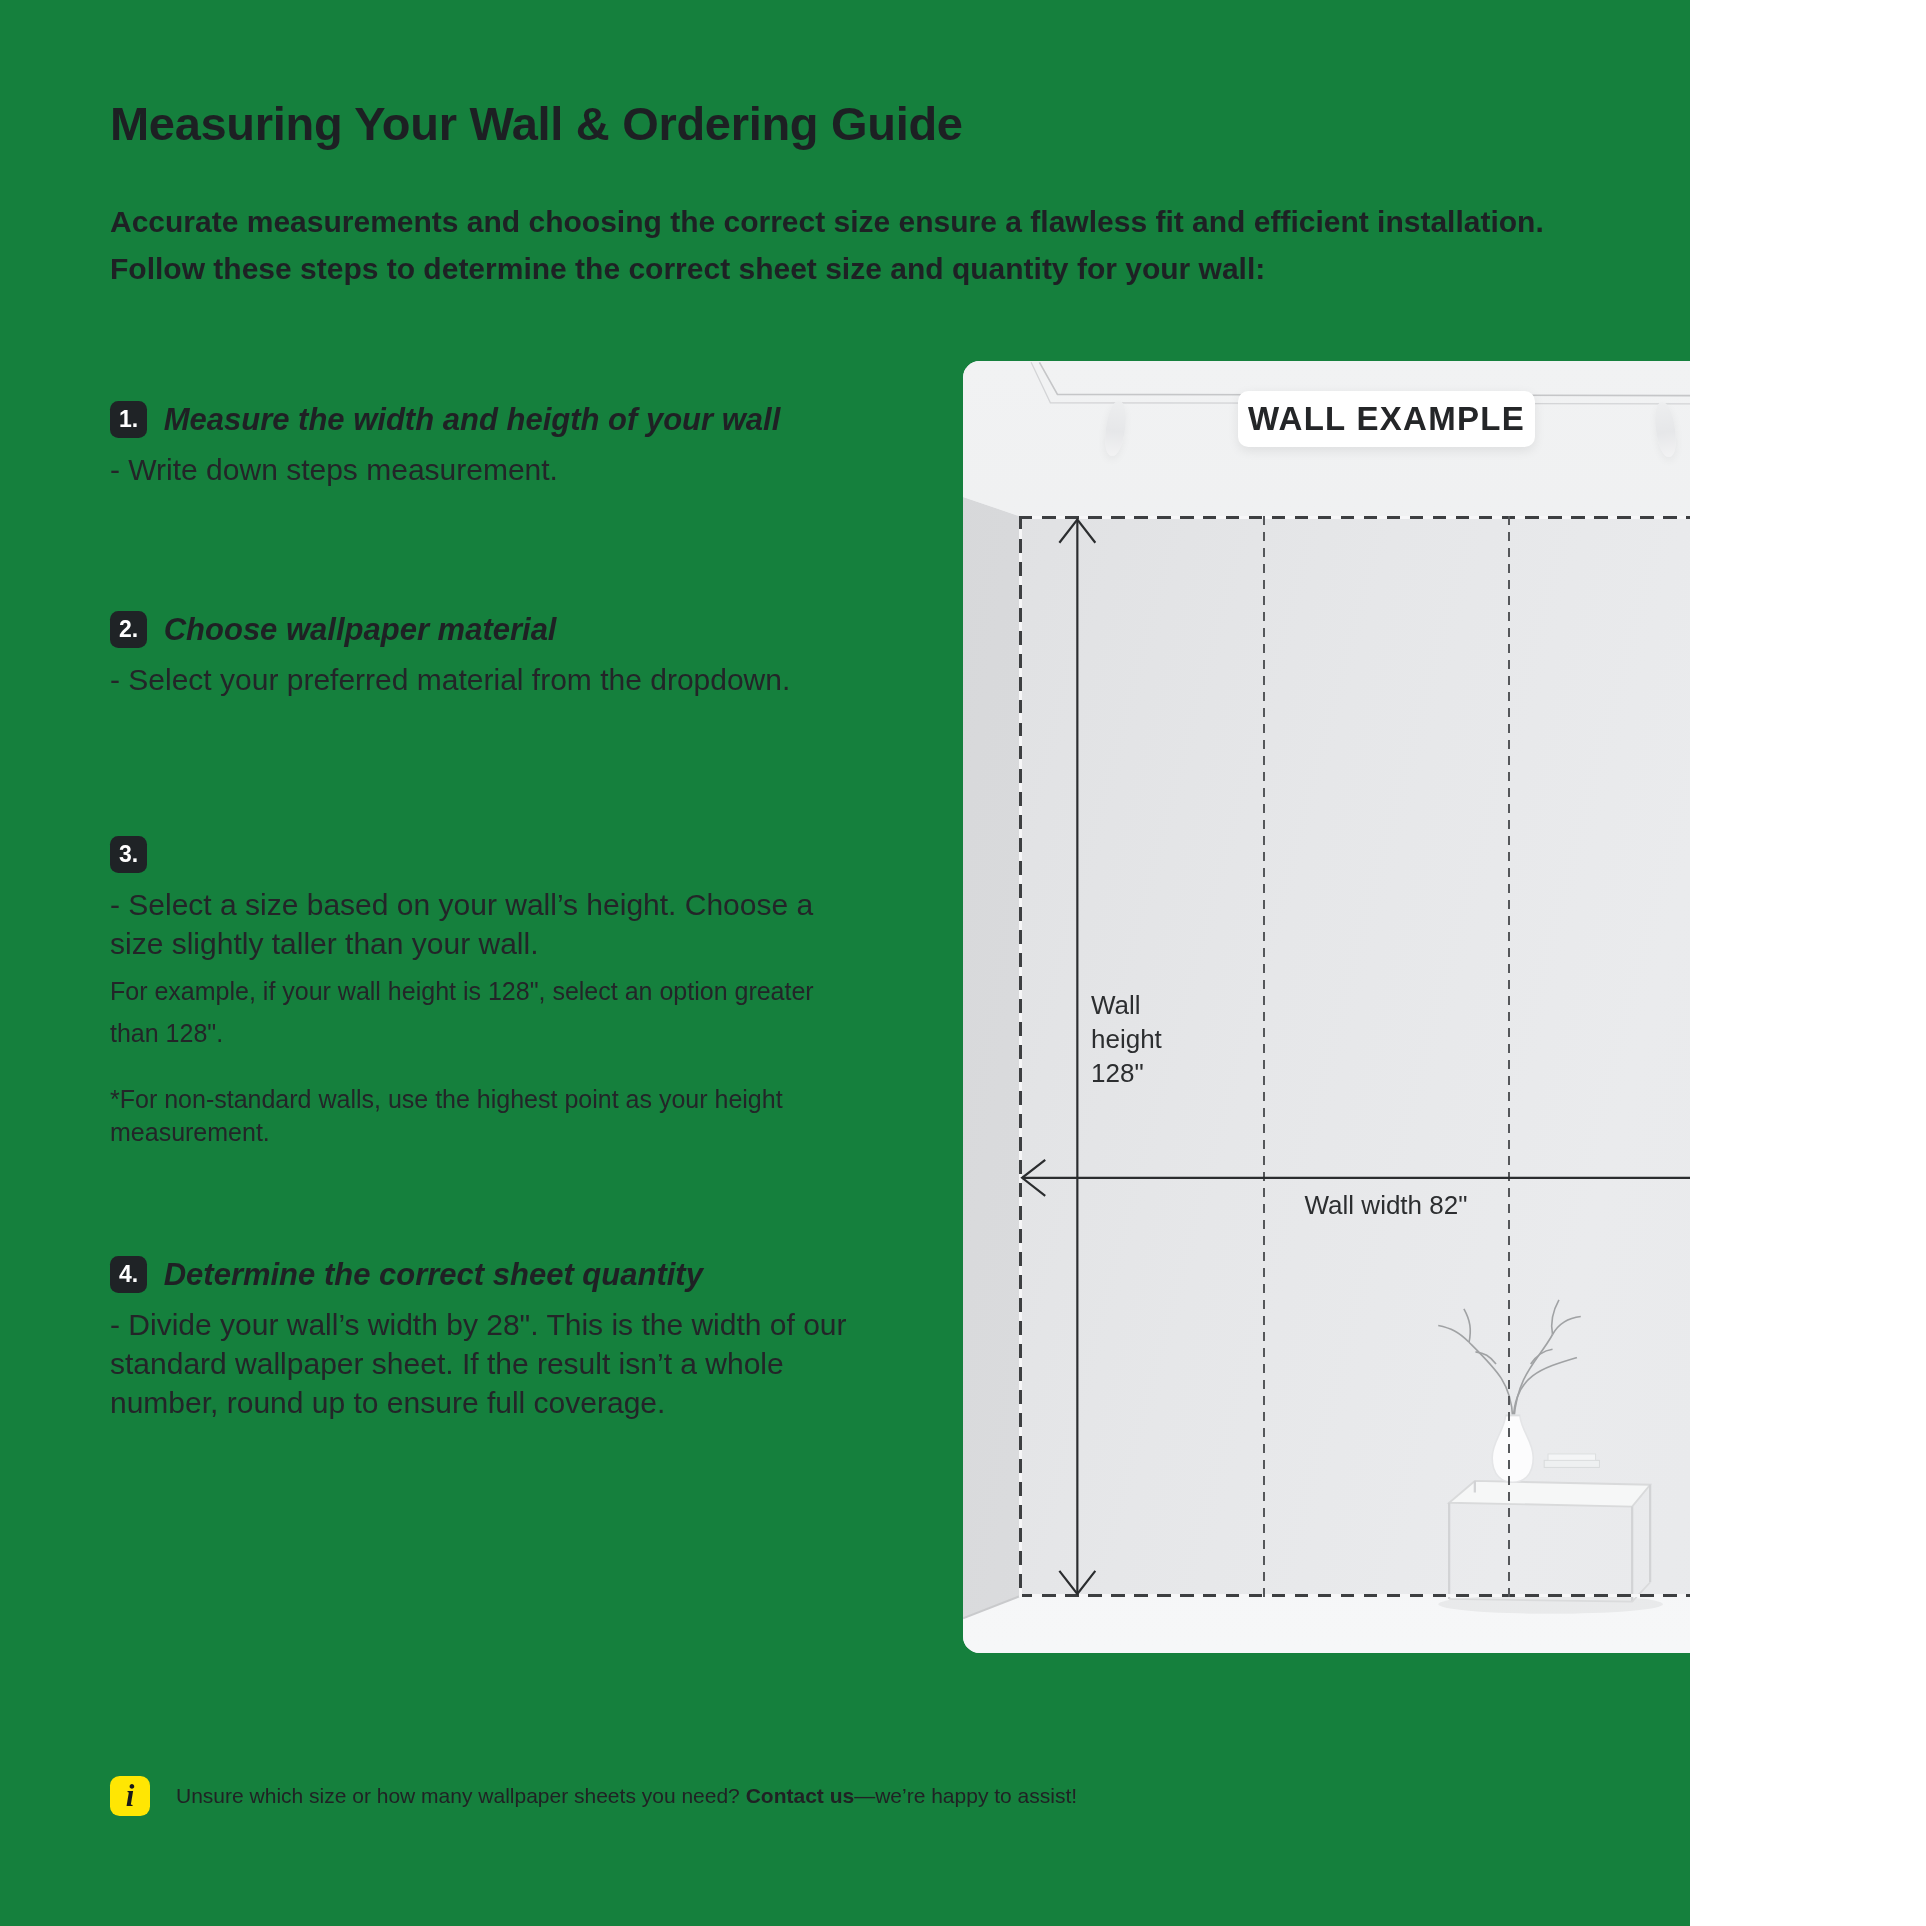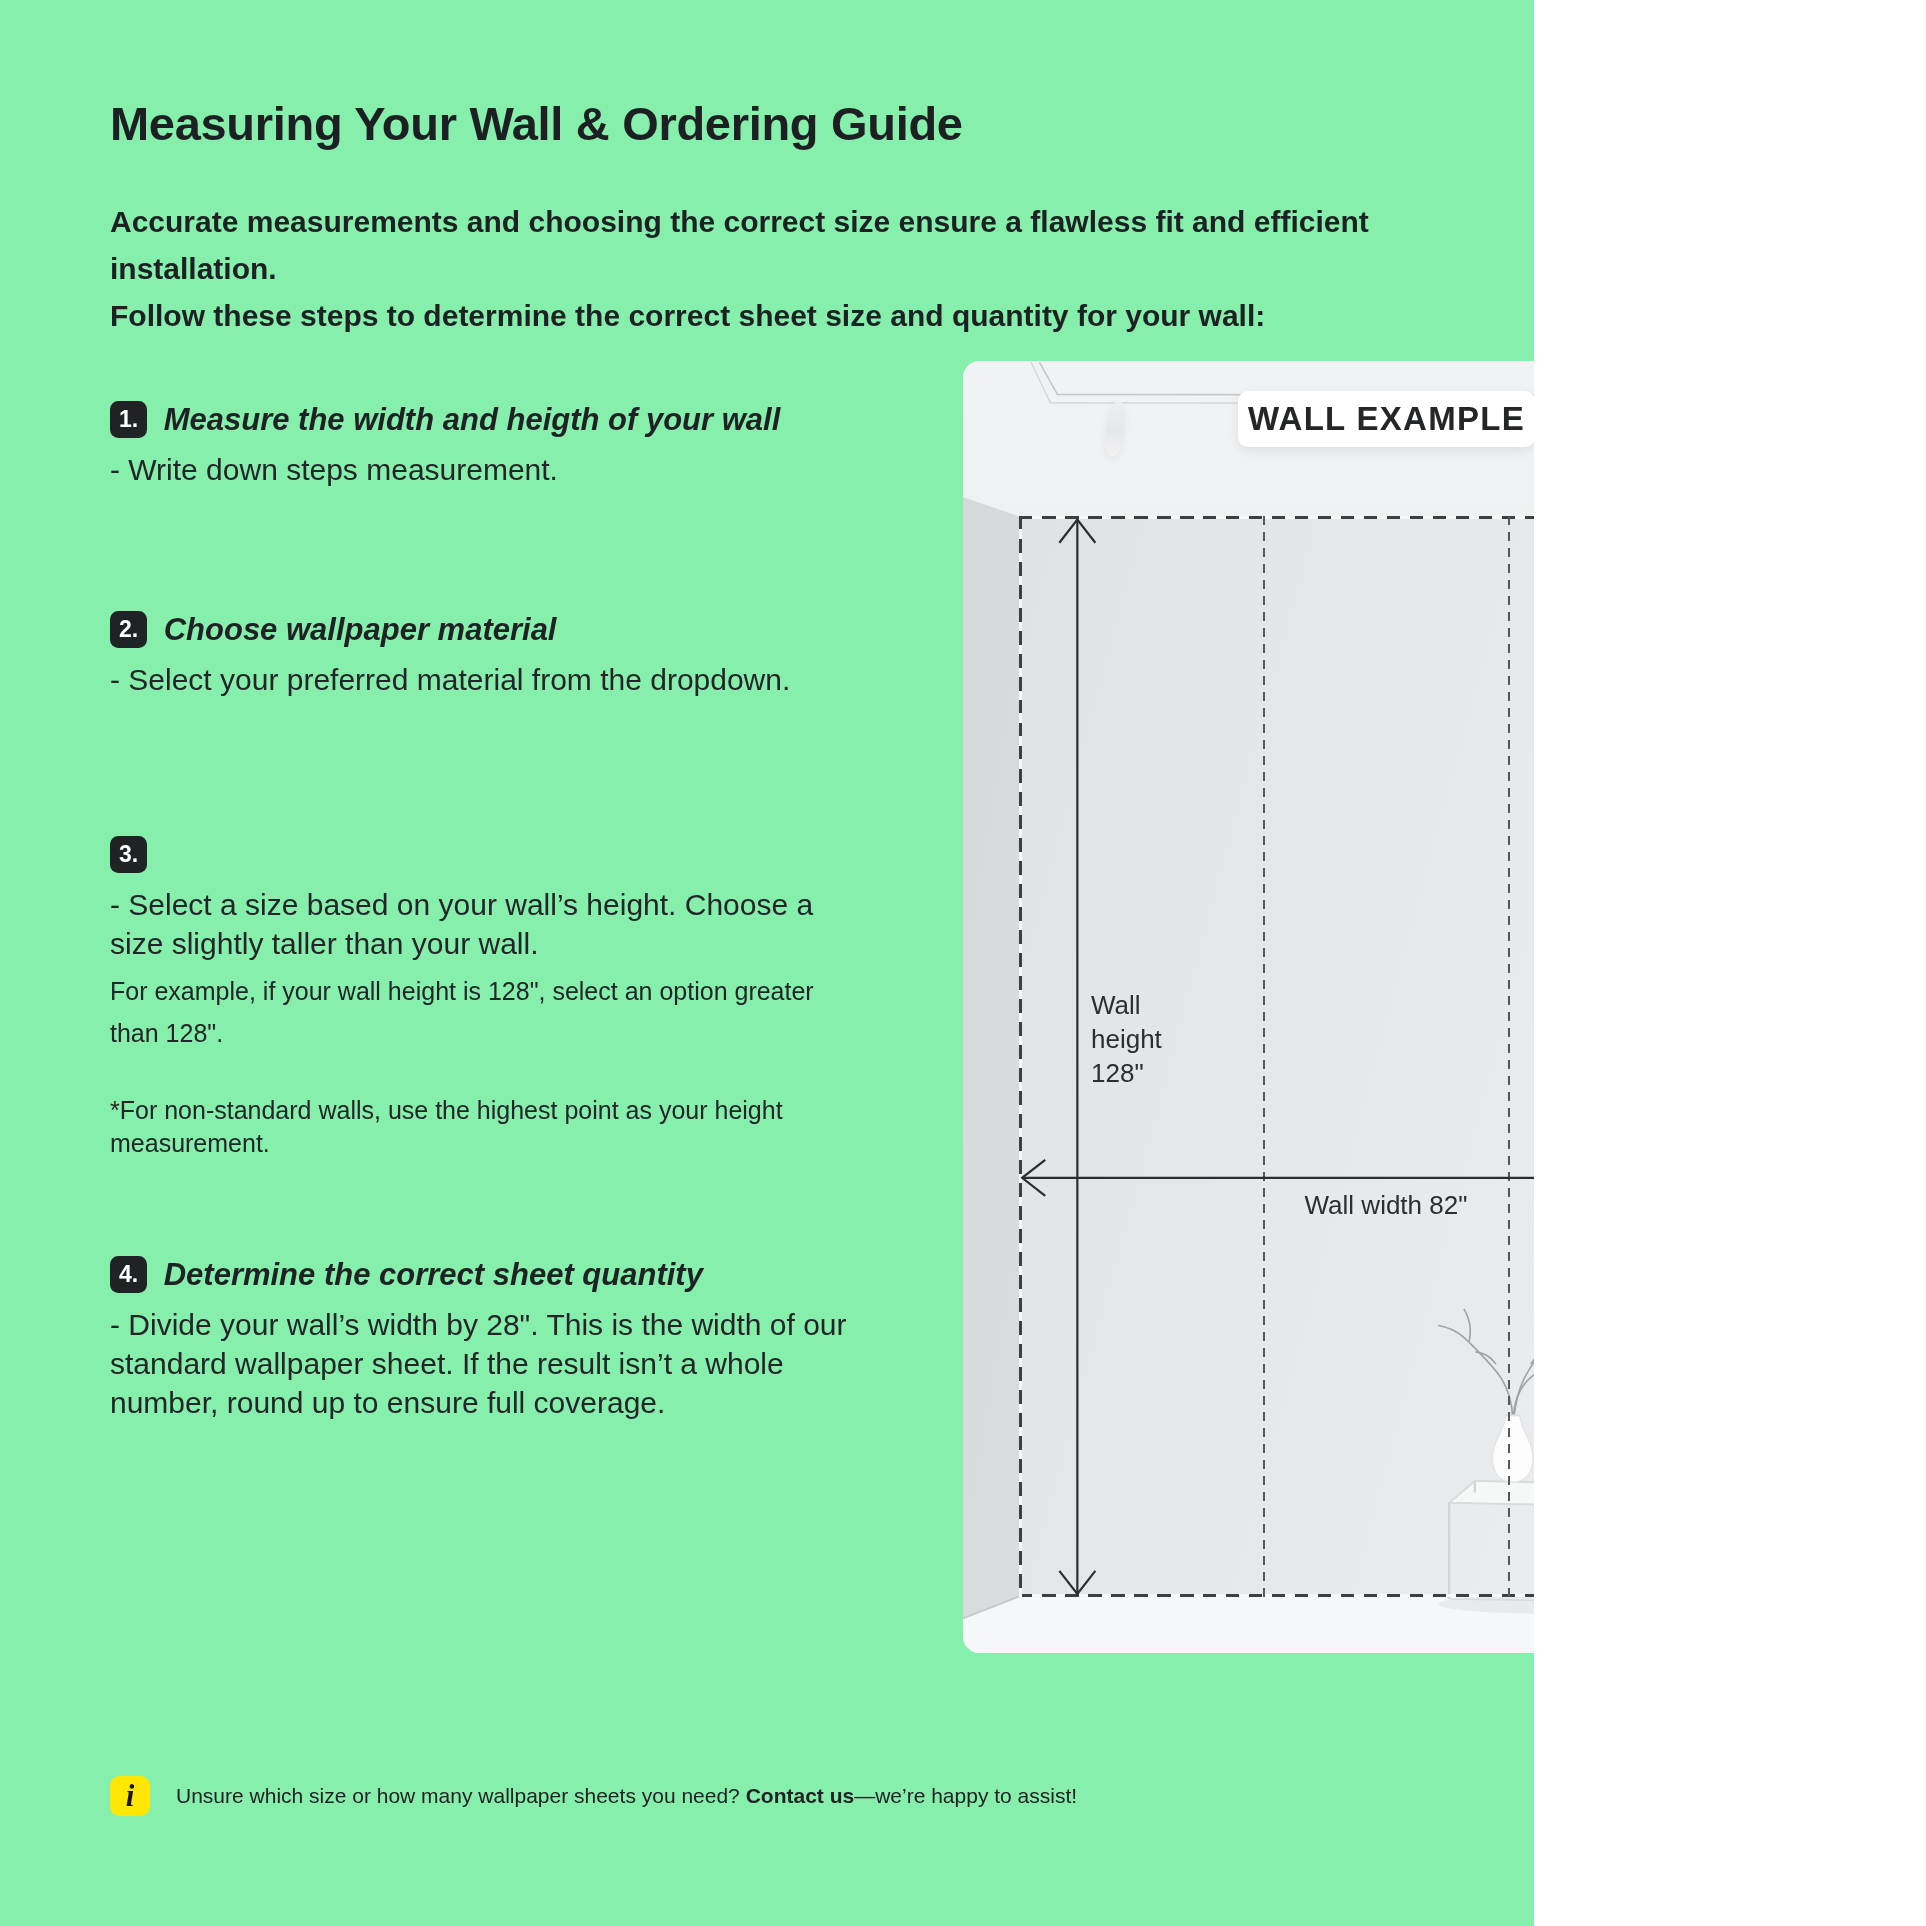--- a/index.html
+++ b/index.html
@@ -1,33 +1,33 @@
 <!DOCTYPE html>
 <html style="font-size:10.3px"><head>
 <meta charset="utf-8">
 <style>
   html,body{margin:0;padding:0;background:#ffffff;}
   body{width:1926px;height:1926px;font-family:"Liberation Sans","DejaVu Sans",sans-serif;color:#1f2124;}
-  #canvas{position:relative;width:1534px;height:1926px;background:#86efac;overflow:hidden;}
+  #canvas{position:relative;width:1690px;height:1926px;background:#15803d;overflow:hidden;}
 
   .page-title{position:absolute;left:110px;top:96px;margin:0;font-size:47px;font-weight:700;
     letter-spacing:-0.3px;color:#1d2023;white-space:nowrap;}
 
   .intro{position:absolute;left:110px;top:198px;margin:0;font-size:30px;font-weight:700;
     line-height:47px;color:#1e2124;white-space:pre-line;}
 
   .step{position:absolute;left:110px;width:835px;}
   .step-head{display:flex;align-items:center;gap:16.7px;}
   .badge{flex:0 0 auto;width:37px;height:37px;background:#1f2326;color:#ffffff;border-radius:8.3px;
     display:flex;align-items:center;justify-content:center;font-size:23px;font-weight:700;}
   .step-title{margin:0;font-size:31px;font-weight:700;color:#1f2124;white-space:nowrap;font-style:italic;}
   .desc{margin:11.6px 0 0 0;font-size:30px;font-weight:400;line-height:39px;color:#232528;white-space:pre-line;}
   .example{margin:7px 0 0 0;font-size:25px;font-weight:400;line-height:42px;color:#232528;white-space:pre-line;}
   .example-s4{margin:9px 0 0 0;font-size:25px;font-weight:400;line-height:33px;color:#232528;white-space:pre-line;}
-  .note{margin:40px 0 0 0;font-size:25px;font-weight:400;line-height:33px;color:#232528;white-space:pre-line;}
+  .note{margin:29px 0 0 0;font-size:25px;font-weight:400;line-height:33px;color:#232528;white-space:pre-line;}
 
   
   .photo{position:absolute;left:963px;top:361px;width:849px;height:1292px;margin:0;
     border-radius:16.7px;overflow:hidden;
     background:linear-gradient(180deg,#f1f1f3 0%,#e9eaec 14%,#e6e7e9 38%,#e7e8ea 72%,#eef0f1 96%);}
   .photo .layer{position:absolute;inset:0;}
   .ceiling{clip-path:polygon(0 0,849px 0,849px 132px,790px 155px,56px 155px,0 136px);
     background:linear-gradient(180deg,#f1f2f3 0%,#eceded 55%,#e3e4e6 100%);}
   .backwall{clip-path:polygon(56px 155px,790px 155px,790px 1235px,56px 1235px);
     background:linear-gradient(105deg,#dfe0e2 0%,#e6e7e9 40%,#eaebed 72%,#e8e9eb 100%);}

